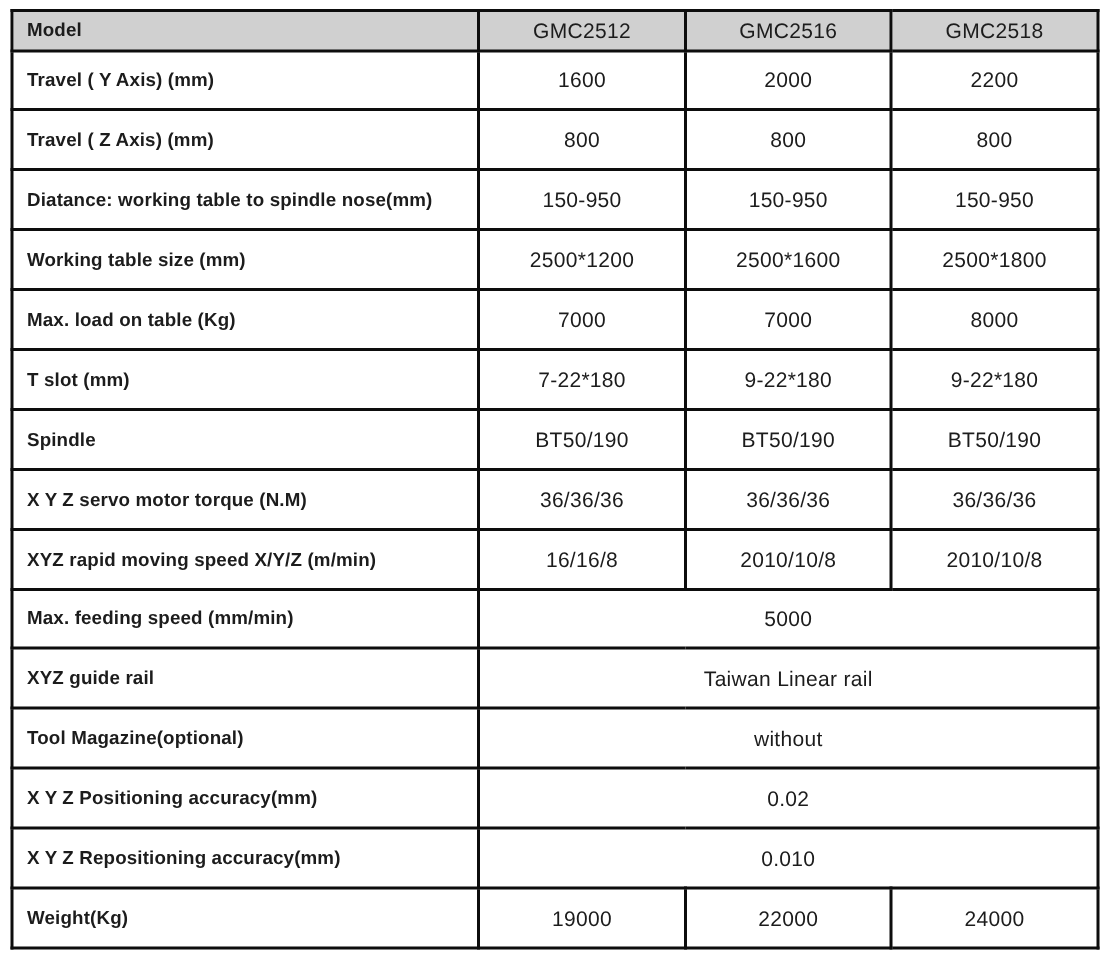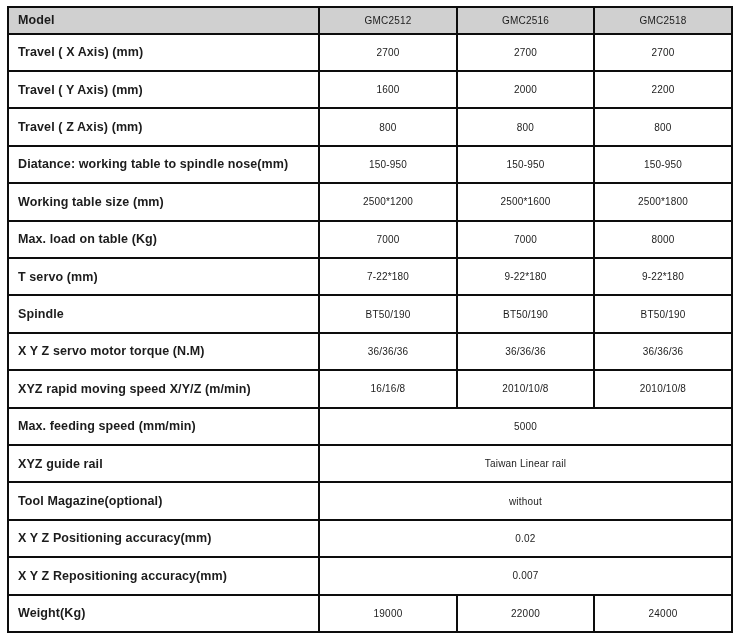--- a/index.html
+++ b/index.html
@@ -33,21 +33,21 @@
   .spec-table th.lbl, .spec-table td.lbl {
     text-align: left;
     padding: 0 4px 0 9px;
     font-size: 12.5px;
     font-weight: bold;
     letter-spacing: 0.1px;
   }
   .spec-table td.val, .spec-table th.val {
     text-align: center;
     padding: 0 2px;
-    font-size: 10px;
+    font-size: 14px;
     font-weight: normal;
     letter-spacing: 0.2px;
   }
   .spec-table thead th {
     background: #d0d0d0;
   }
   .spec-table thead th.val {
     font-weight: normal;
   }
 </style>
@@ -65,26 +65,20 @@
     <thead>
       <tr>
         <th class="lbl">Model</th>
         <th class="val">GMC2512</th>
         <th class="val">GMC2516</th>
         <th class="val">GMC2518</th>
       </tr>
     </thead>
     <tbody>
       <tr>
-        <td class="lbl">Travel ( X Axis) (mm)</td>
-        <td class="val">2700</td>
-        <td class="val">2700</td>
-        <td class="val">2700</td>
-      </tr>
-      <tr>
         <td class="lbl">Travel ( Y Axis) (mm)</td>
         <td class="val">1600</td>
         <td class="val">2000</td>
         <td class="val">2200</td>
       </tr>
       <tr>
         <td class="lbl">Travel ( Z Axis) (mm)</td>
         <td class="val">800</td>
         <td class="val">800</td>
         <td class="val">800</td>
@@ -101,21 +95,21 @@
         <td class="val">2500*1600</td>
         <td class="val">2500*1800</td>
       </tr>
       <tr>
         <td class="lbl">Max. load on table (Kg)</td>
         <td class="val">7000</td>
         <td class="val">7000</td>
         <td class="val">8000</td>
       </tr>
       <tr>
-        <td class="lbl">T servo (mm)</td>
+        <td class="lbl">T slot (mm)</td>
         <td class="val">7-22*180</td>
         <td class="val">9-22*180</td>
         <td class="val">9-22*180</td>
       </tr>
       <tr>
         <td class="lbl">Spindle</td>
         <td class="val">BT50/190</td>
         <td class="val">BT50/190</td>
         <td class="val">BT50/190</td>
       </tr>
@@ -142,21 +136,21 @@
       <tr>
         <td class="lbl">Tool Magazine(optional)</td>
         <td class="val" colspan="3">without</td>
       </tr>
       <tr>
         <td class="lbl">X Y Z Positioning accuracy(mm)</td>
         <td class="val" colspan="3">0.02</td>
       </tr>
       <tr>
         <td class="lbl">X Y Z Repositioning accuracy(mm)</td>
-        <td class="val" colspan="3">0.007</td>
+        <td class="val" colspan="3">0.010</td>
       </tr>
       <tr>
         <td class="lbl">Weight(Kg)</td>
         <td class="val">19000</td>
         <td class="val">22000</td>
         <td class="val">24000</td>
       </tr>
     </tbody>
   </table>
 </div>

